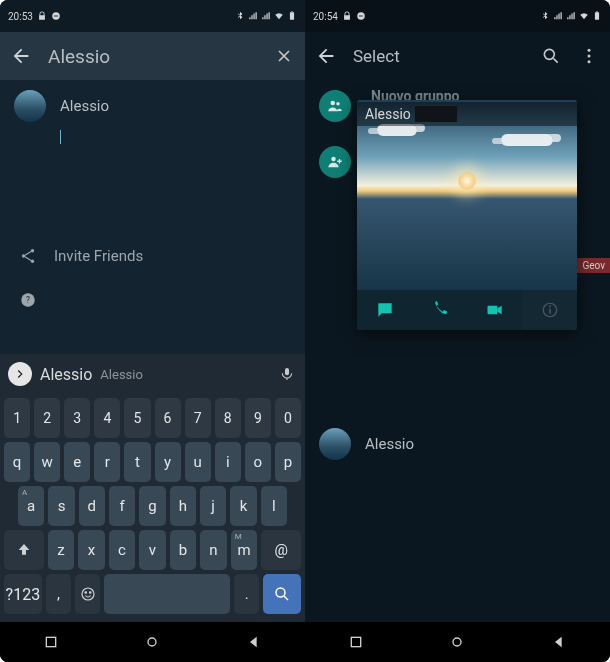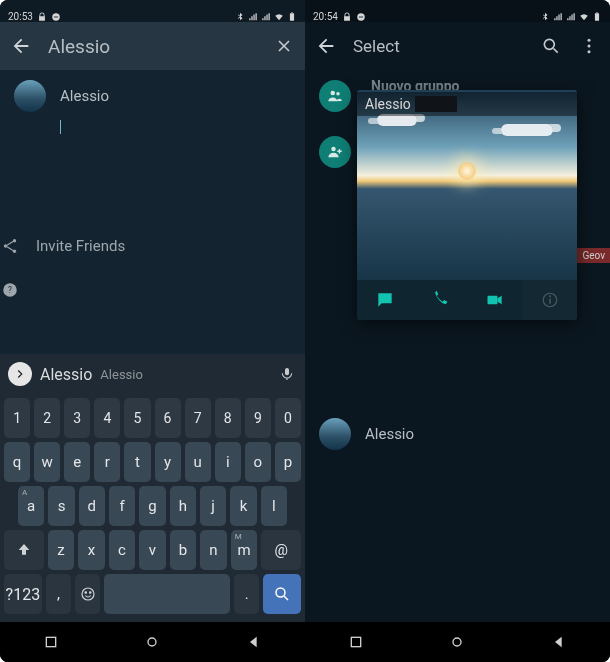--- a/index.html
+++ b/index.html
@@ -2,21 +2,21 @@
 <html><head>
   <meta charset="utf-8">
   <style>
     * { margin: 0; padding: 0; box-sizing: border-box; }
     body { background: #fff; font-family: Roboto, Arial, sans-serif; overflow: hidden; }
     .container { display: flex; width: 610px; height: 662px; background: #0a1820; border-radius: 8px; overflow: hidden; margin: 0 auto; }
     .pane { width: 305px; height: 662px; position: relative; background: #0e1d28; display: flex; flex-direction: column; }
     .pane-left { background: #132330; }
     .pane-right { background: #0b1720; }
 
-    .status-bar { height: 22px; background: rgba(0,0,0,0.25); display: flex; align-items: flex-end; padding: 0 8px; font-size: 10px; color: #d5d5d5; justify-content: space-between; }
+    .status-bar { height: 32px; background: rgba(0,0,0,0.25); display: flex; align-items: center; padding: 0 8px; font-size: 10px; color: #d5d5d5; justify-content: space-between; }
     .status-left { display: flex; gap: 4px; align-items: center; }
     .status-right { display: flex; gap: 3px; align-items: center; }
     .status-icon { width: 10px; height: 10px; display: inline-block; }
 
     .app-bar { height: 48px; display: flex; align-items: center; padding: 0 10px; gap: 16px; }
     .pane-left .app-bar { background: #263642; }
     .pane-right .app-bar { background: #0b1720; }
     .back-icon { width: 22px; height: 22px; color: #cdd3d7; display:flex; align-items:center; justify-content:center; }
     .app-title { color: #b8bfc4; font-size: 19px; flex: 1; }
     .app-title-col { display: flex; flex-direction: row; flex:1; }
@@ -25,21 +25,21 @@
 
     .content { flex: 1; overflow: hidden; position: relative; }
 
     .contact-row { display: flex; align-items: center; gap: 14px; padding: 10px 14px; }
     .avatar { width: 32px; height: 32px; border-radius: 50%; background: linear-gradient(180deg,#6aa0bb 0%,#2b4f65 60%,#13344a 100%); flex-shrink: 0; }
     .avatar-green { width: 32px; height: 32px; border-radius: 50%; background: #0f7f75; display:flex; align-items:center; justify-content:center; color:#d9e7e5; flex-shrink:0; }
     .contact-name { color: #b8bfc4; font-size: 15px; }
     .cursor-line { margin-left: 60px; margin-top: -4px; font-size: 14px; color:#b8bfc4; }
     .cursor-line::before { content:""; display:inline-block; width:1px; height:14px; background:#6fb7c9; vertical-align:middle; }
 
-    .menu-row { display:flex; align-items:center; gap:16px; padding:12px 0; color:#9ea6ac; font-size:15px; }
+    .menu-row { display:flex; align-items:center; gap:16px; padding:12px 18px; color:#9ea6ac; font-size:15px; }
     .menu-icon-slot { width:20px; height:20px; display:flex; align-items:center; justify-content:center; color:#9ea6ac; }
 
     
     .kb-wrap { background:#1f2a34; }
     .kb-sugg { height: 40px; display:flex; align-items:center; padding:0 8px; gap:8px; background:#1f2a34; }
     .sugg-expand { width:24px; height:24px; border-radius:50%; background:#e6e6e6; display:flex; align-items:center; justify-content:center; color:#222; font-size:14px; }
     .sugg-word { color:#d9dbdc; font-size:16px; }
     .sugg-word.alt { color:#8e9499; font-size:13px; }
     .mic { margin-left:auto; width:20px; height:20px; color:#c7c9cb; display:flex;align-items:center;justify-content:center;}
     .kb-rows { padding:4px; }

